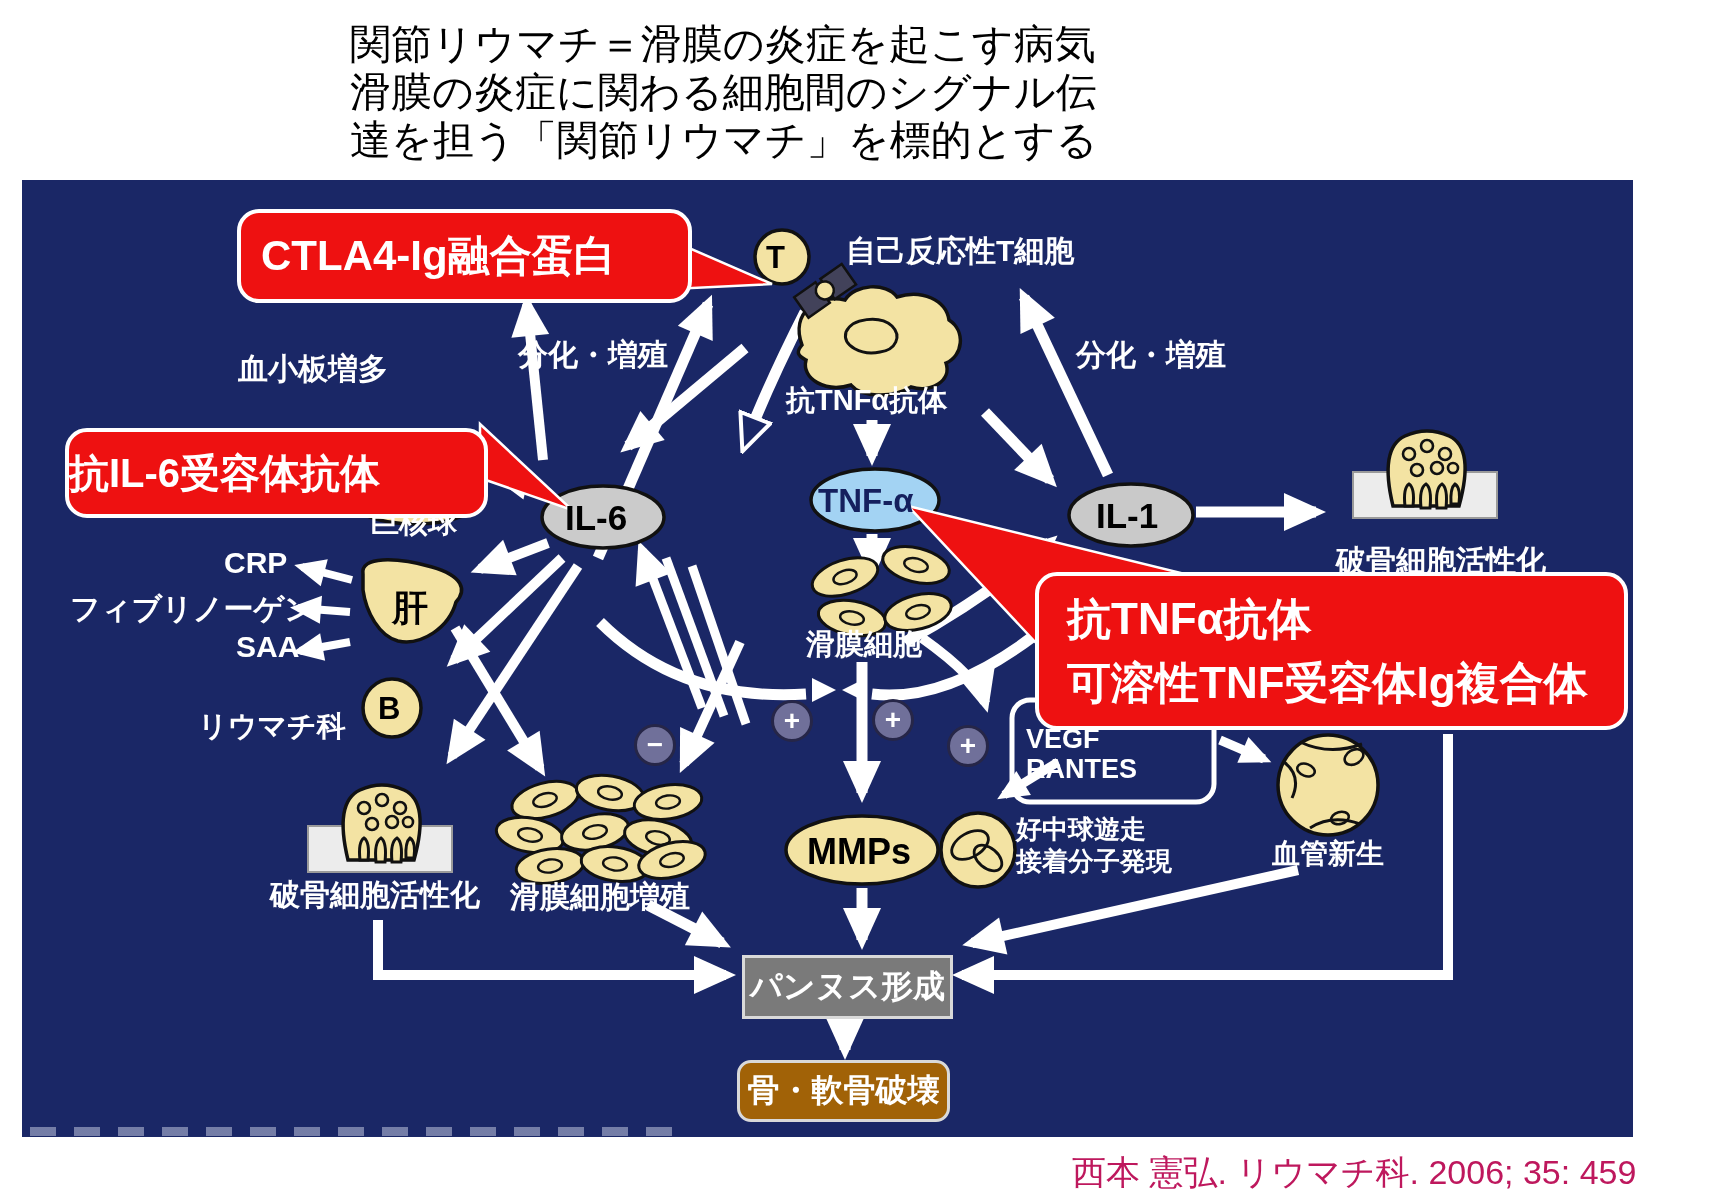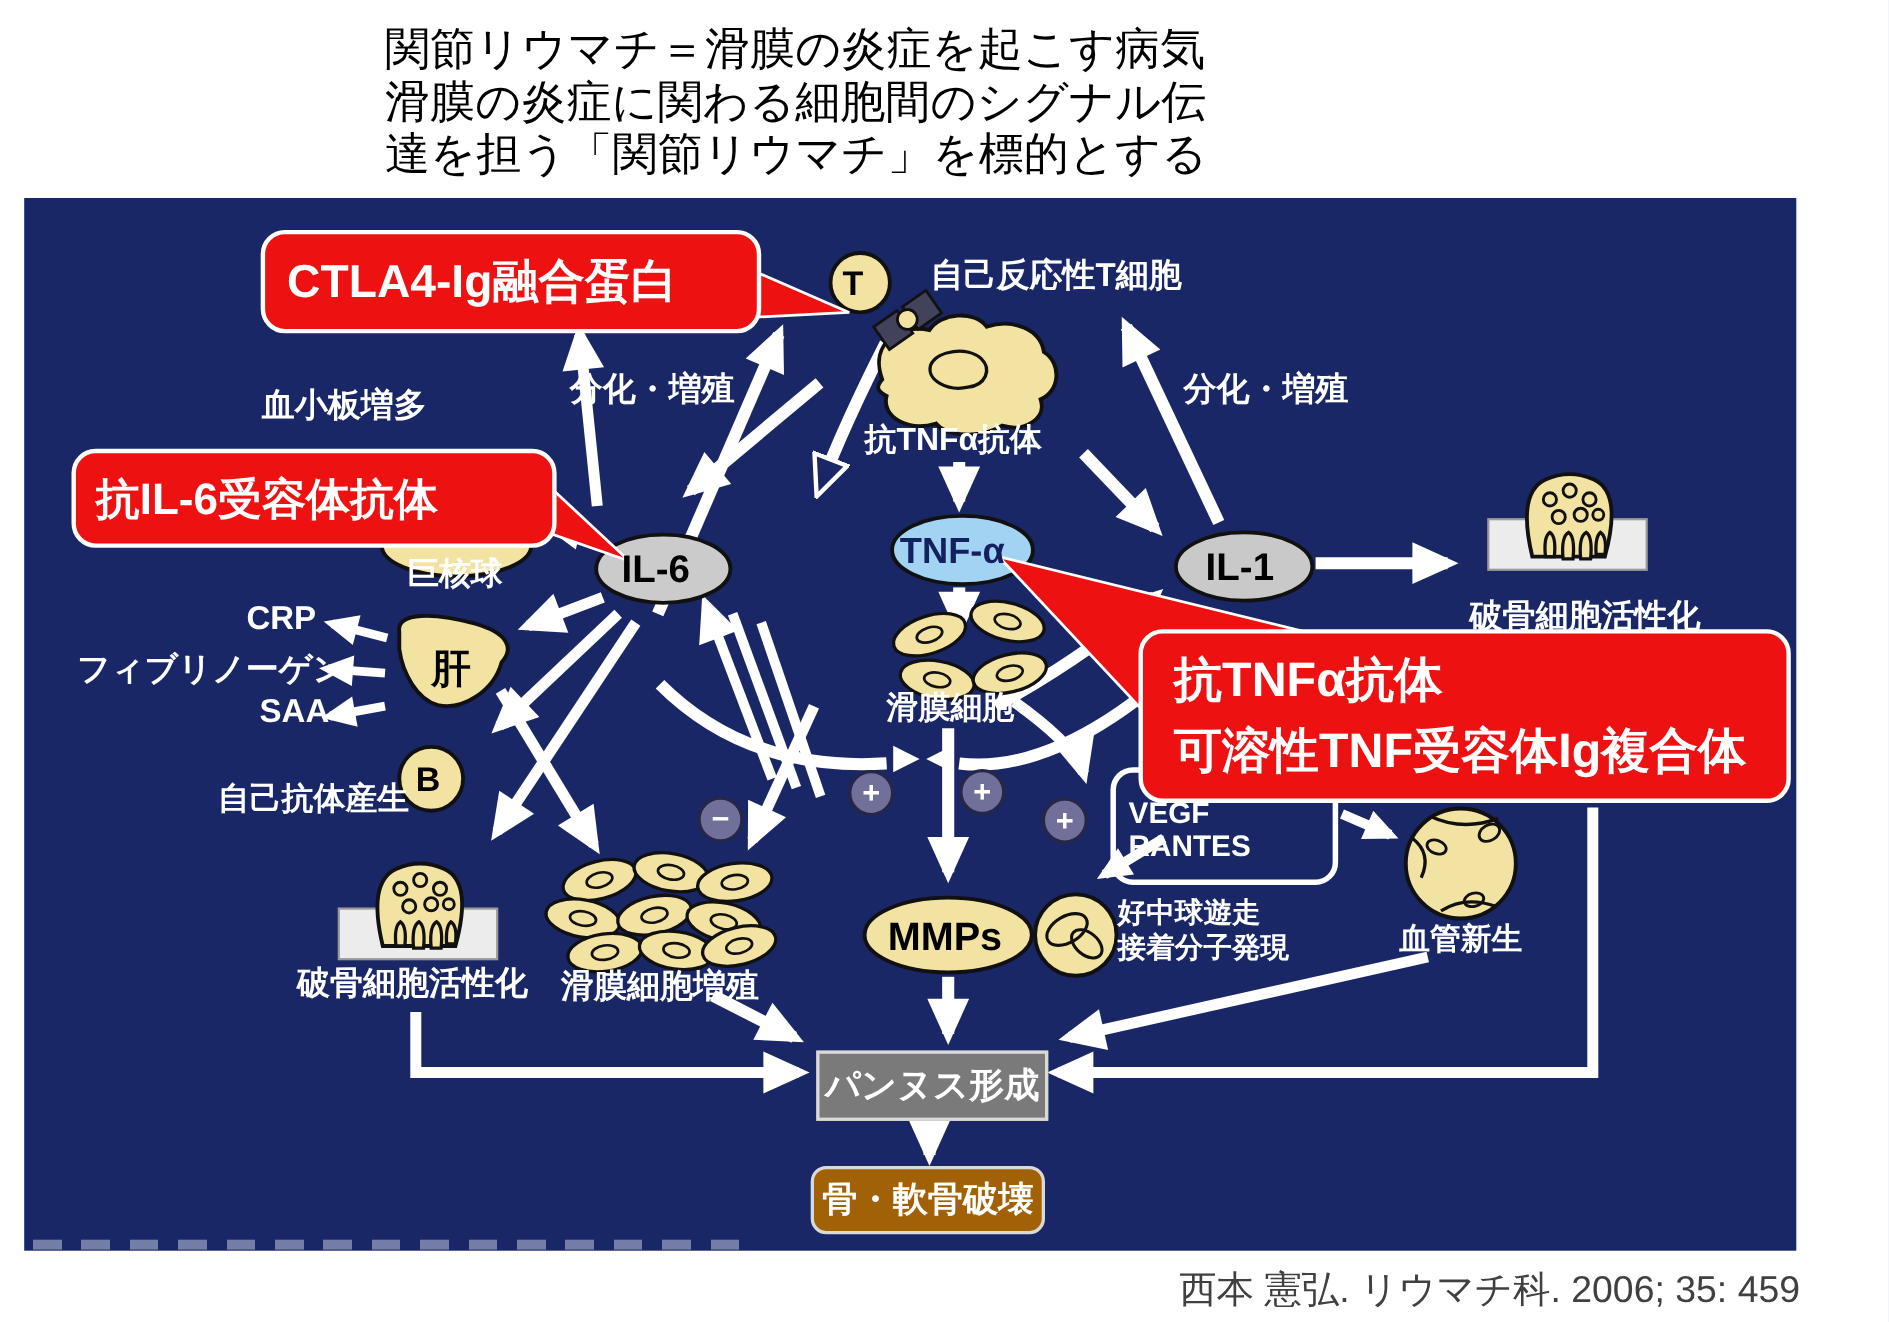--- a/index.html
+++ b/index.html
@@ -12,21 +12,21 @@
   .title{position:absolute;left:350px;top:20px;color:#000;font-size:41px;font-weight:500;
          line-height:48px;white-space:nowrap;}
   .callout{position:absolute;background:#ee1111;border:4px solid #fff;border-radius:22px;
            color:#fff;font-weight:bold;display:flex;flex-direction:column;justify-content:center;}
   .node-text{position:absolute;font-weight:bold;white-space:nowrap;}
   .graybox{position:absolute;background:#7a7a7a;border:3px solid #d9d9d9;color:#fff;
            font-weight:bold;display:flex;align-items:center;justify-content:center;white-space:nowrap;}
   .sign{position:absolute;width:36px;height:36px;border-radius:50%;background:#70709a;
         border:3px solid #262648;color:#fff;font-weight:bold;font-size:28px;display:flex;
         align-items:center;justify-content:center;line-height:1;}
-  .citation{position:absolute;left:1072px;top:1150px;color:#404040;font-size:34px;white-space:nowrap;}
+  .citation{position:absolute;left:1072px;top:1150px;color:#be185d;font-size:34px;white-space:nowrap;}
   .remnant{position:absolute;left:30px;top:1127px;width:660px;height:9px;opacity:.5;
     background:repeating-linear-gradient(90deg,#cfd4e8 0 26px,transparent 26px 44px);}
 </style>
 </head>
 <body>
 
 <div id="stage">
 
   <div class="title">
     <div>関節リウマチ＝滑膜の炎症を起こす病気</div>
@@ -191,21 +191,21 @@
 
   <div class="lbl" style="left:238px;top:352px;font-size:30px">血小板増多</div>
   <div class="lbl" style="left:518px;top:338px;font-size:30px">分化・増殖</div>
   <div class="lbl" style="left:846px;top:234px;font-size:30px">自己反応性T細胞</div>
   <div class="lbl" style="left:786px;top:384px;font-size:29px">抗TNFα抗体</div>
   <div class="lbl" style="left:1076px;top:338px;font-size:30px">分化・増殖</div>
   <div class="lbl" style="left:370px;top:506px;font-size:29px">巨核球</div>
   <div class="lbl" style="left:224px;top:546px;font-size:30px">CRP</div>
   <div class="lbl" style="left:70px;top:592px;font-size:30px">フィブリノーゲン</div>
   <div class="lbl" style="left:236px;top:630px;font-size:30px">SAA</div>
-  <div class="lbl" style="left:198px;top:710px;font-size:29px">自己抗体産生</div>
+  <div class="lbl" style="left:198px;top:710px;font-size:29px">リウマチ科</div>
   <div class="lbl" style="left:270px;top:878px;font-size:30px">破骨細胞活性化</div>
   <div class="lbl" style="left:510px;top:880px;font-size:30px">滑膜細胞増殖</div>
   <div class="lbl" style="left:806px;top:628px;font-size:29px">滑膜細胞</div>
   <div class="lbl" style="left:1336px;top:544px;font-size:30px">破骨細胞活性化</div>
   <div class="lbl" style="left:1016px;top:815px;font-size:26px">好中球遊走</div>
   <div class="lbl" style="left:1016px;top:847px;font-size:26px">接着分子発現</div>
   <div class="lbl" style="left:1272px;top:838px;font-size:28px">血管新生</div>
   <div class="lbl" style="left:1026px;top:724px;font-size:27px">VEGF</div>
   <div class="lbl" style="left:1026px;top:754px;font-size:27px">RANTES</div>
 
@@ -221,21 +221,21 @@
   <div class="sign" style="left:872px;top:699px">+</div>
   <div class="sign" style="left:947px;top:725px">+</div>
   <div class="sign" style="left:634px;top:724px">−</div>
 
   <div class="graybox" style="left:742px;top:955px;width:205px;height:58px;font-size:32px">パンヌス形成</div>
   <div class="graybox" style="left:737px;top:1060px;width:207px;height:56px;font-size:32px;border-radius:14px;background:#a16207">骨・軟骨破壊</div>
 
   <div class="callout" style="left:237px;top:209px;width:427px;height:86px;font-size:42px;padding-left:20px">
     <span>CTLA4-Ig融合蛋白</span>
   </div>
-  <div class="callout" style="left:65px;top:408px;width:415px;height:82px;font-size:40px;padding-left:18px">
+  <div class="callout" style="left:65px;top:428px;width:415px;height:82px;font-size:40px;">
     <span>抗IL-6受容体抗体</span>
   </div>
   <div class="callout" style="left:1035px;top:572px;width:557px;height:150px;font-size:44px;padding-left:28px;line-height:64px">
     <span>抗TNFα抗体</span>
     <span>可溶性TNF受容体Ig複合体</span>
   </div>
 
   <div class="remnant"></div>
 
   <div class="citation">西本 憲弘. リウマチ科. 2006; 35: 459</div>

